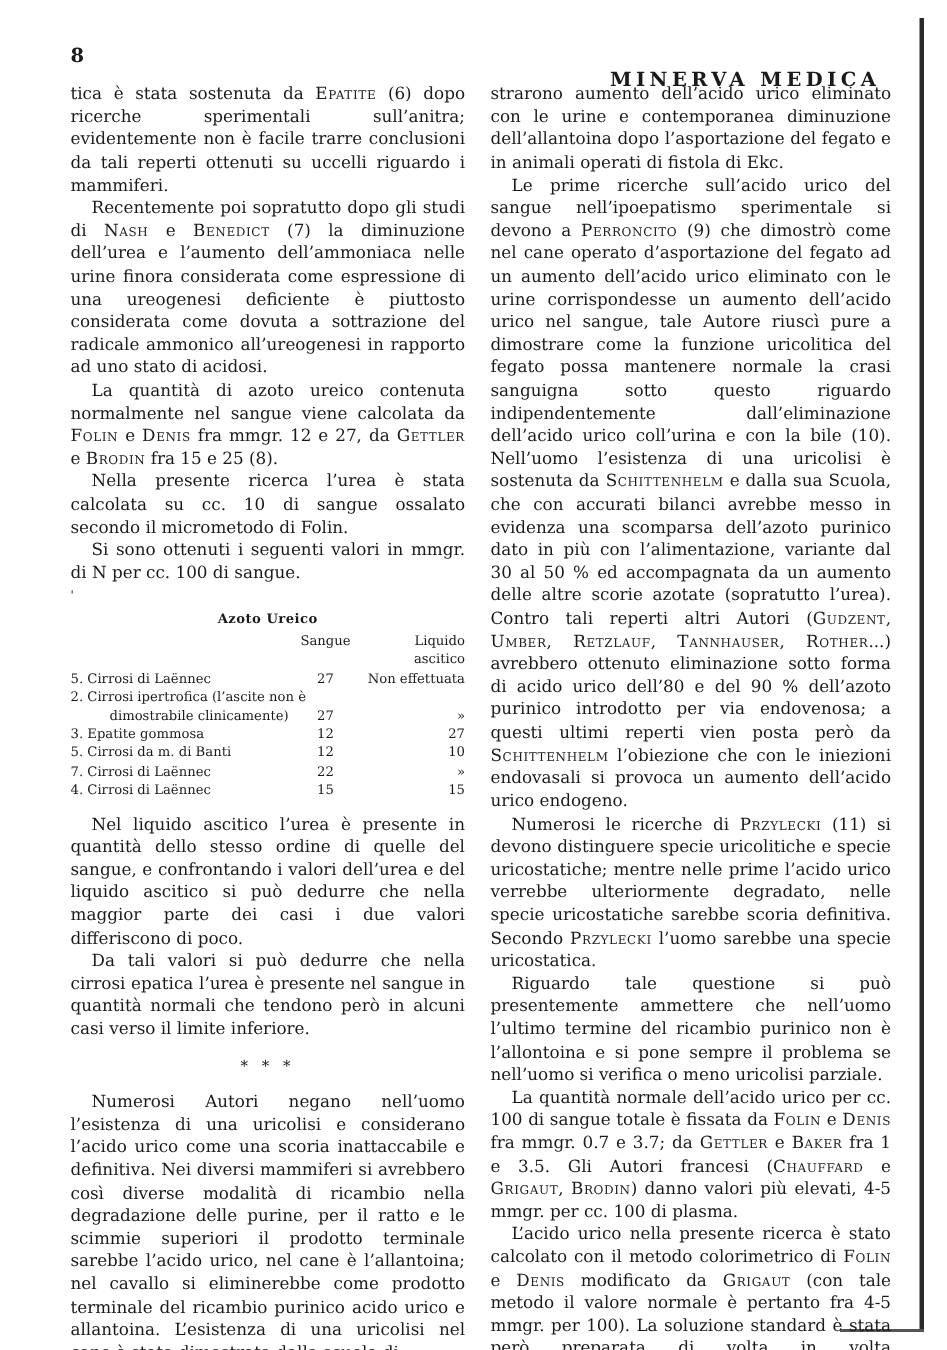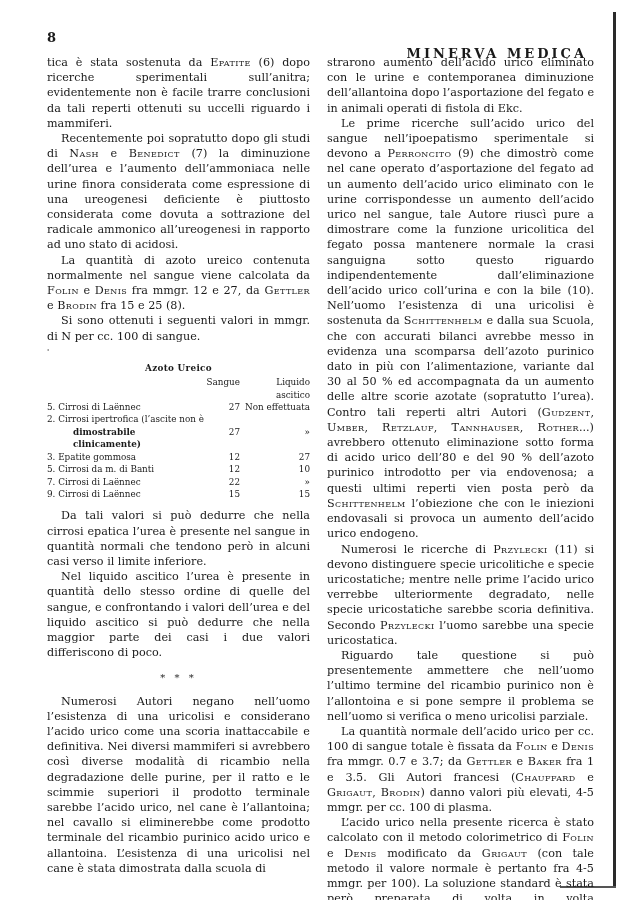--- a/index.html
+++ b/index.html
@@ -34,24 +34,24 @@
   }
   .col-left { left: 47px; width: 263px; }
   .col-right { left: 327px; width: 267px; }
   p { margin: 0; }
   p.indent { text-indent: 14px; }
   .sc { font-variant: small-caps; letter-spacing: 0.4px; }
   .table-block { margin: 6px 0 8px 0; font-size: 8.8px; line-height: 12.4px; }
   .table-title { text-align: center; margin-bottom: 2px; letter-spacing: 0.3px; font-weight: bold; }
   table { border-collapse: collapse; width: 100%; }
   td, th { padding: 0; font-weight: normal; vertical-align: top; }
-  th.c-sangue, td.c-sangue { width: 46px; text-align: right; }
+  th.c-sangue, td.c-sangue { width: 46px; text-align: center; }
   th.c-liq, td.c-liq { width: 70px; text-align: right; }
   td.c-case { text-align: left; }
-  td.c-case .cont { padding-left: 26px; display: block; font-weight: bold; }
+  td.c-case .cont { padding-left: 26px; display: block; }
   .stars { text-align: center; margin: 10px 0 8px 0; font-size: 10px; letter-spacing: 3px; }
   .small-mark { margin: 4px 0 0 0; font-size: 8px; line-height: 8px; height: 8px; }
 </style>
 </head>
 <body>
 
 <div class="page-edge"></div>
 <div class="page-bottom-edge"></div>
 
 <div class="header">
@@ -59,20 +59,21 @@
   <span class="running-title">MINERVA MEDICA</span>
 </div>
 
 <div class="col col-left">
   <p><span>tica è stata sostenuta da </span><span class="sc">Epatite</span><span> (6) dopo ricerche sperimentali sull’anitra; evidentemente non è facile trarre conclusioni da tali reperti ottenuti su uccelli riguardo i mammiferi.</span></p>
 
   <p class="indent"><span>Recentemente poi sopratutto dopo gli studi di </span><span class="sc">Nash</span><span> e </span><span class="sc">Benedict</span><span> (7) la diminuzione dell’urea e l’aumento dell’ammoniaca nelle urine finora considerata come espressione di una ureogenesi deficiente è piuttosto considerata come dovuta a sottrazione del radicale ammonico all’ureogenesi in rapporto ad uno stato di acidosi.</span></p>
 
   <p class="indent"><span>La quantità di azoto ureico contenuta normalmente nel sangue viene calcolata da </span><span class="sc">Folin</span><span> e </span><span class="sc">Denis</span><span> fra mmgr. 12 e 27, da </span><span class="sc">Gettler</span><span> e </span><span class="sc">Brodin</span><span> fra 15 e 25 (8).</span></p>
 
+  <p class="indent">Nella presente ricerca l’urea è stata calcolata su cc. 10 di sangue ossalato secondo il micrometodo di Folin.</p>
   <p class="indent">Si sono ottenuti i seguenti valori in mmgr. di N per cc. 100 di sangue.</p>
   <div class="small-mark">'</div>
 
   <div class="table-block">
     <div class="table-title">Azoto Ureico</div>
     <table>
       <thead>
         <tr>
           <th class="c-case"></th>
           <th class="c-sangue">Sangue</th>
@@ -104,30 +105,30 @@
           <td class="c-case">5. Cirrosi da m. di Banti</td>
           <td class="c-sangue">12</td>
           <td class="c-liq">10</td>
         </tr>
         <tr>
           <td class="c-case">7. Cirrosi di Laënnec</td>
           <td class="c-sangue">22</td>
           <td class="c-liq">»</td>
         </tr>
         <tr>
-          <td class="c-case">9. Cirrosi di Laënnec</td>
+          <td class="c-case">4. Cirrosi di Laënnec</td>
           <td class="c-sangue">15</td>
           <td class="c-liq">15</td>
         </tr>
       </tbody>
     </table>
   </div>
 
+  <p class="indent">Nel liquido ascitico l’urea è presente in quantità dello stesso ordine di quelle del sangue, e confrontando i valori dell’urea e del liquido ascitico si può dedurre che nella maggior parte dei casi i due valori differiscono di poco.</p>
   <p class="indent">Da tali valori si può dedurre che nella cirrosi epatica l’urea è presente nel sangue in quantità normali che tendono però in alcuni casi verso il limite inferiore.</p>
-  <p class="indent">Nel liquido ascitico l’urea è presente in quantità dello stesso ordine di quelle del sangue, e confrontando i valori dell’urea e del liquido ascitico si può dedurre che nella maggior parte dei casi i due valori differiscono di poco.</p>
 
   <div class="stars">* * *</div>
 
   <p class="indent"><span>Numerosi Autori negano nell’uomo l’esistenza di una uricolisi e considerano l’acido urico come una scoria inattaccabile e definitiva. Nei diversi mammiferi si avrebbero così diverse modalità di ricambio nella degradazione delle purine, per il ratto e le scimmie superiori il prodotto terminale sarebbe l’acido urico, nel cane è l’allantoina; nel cavallo si eliminerebbe come prodotto terminale del ricambio purinico acido urico e allantoina. L’esistenza di una uricolisi nel cane è stata dimostrata dalla scuola di </span></p>
 </div>
 
 <div class="col col-right">
   <p>strarono aumento dell’acido urico eliminato con le urine e contemporanea diminuzione dell’allantoina dopo l’asportazione del fegato e in animali operati di fistola di Ekc.</p>
 
   <p class="indent"><span>Le prime ricerche sull’acido urico del sangue nell’ipoepatismo sperimentale si devono a </span><span class="sc">Perroncito</span><span> (9) che dimostrò come nel cane operato d’asportazione del fegato ad un aumento dell’acido urico eliminato con le urine corrispondesse un aumento dell’acido urico nel sangue, tale Autore riuscì pure a dimostrare come la funzione uricolitica del fegato possa mantenere normale la crasi sanguigna sotto questo riguardo indipendentemente dall’eliminazione dell’acido urico coll’urina e con la bile (10). Nell’uomo l’esistenza di una uricolisi è sostenuta da </span><span class="sc">Schittenhelm</span><span> e dalla sua Scuola, che con accurati bilanci avrebbe messo in evidenza una scomparsa dell’azoto purinico dato in più con l’alimentazione, variante dal 30 al 50 % ed accompagnata da un aumento delle altre scorie azotate (sopratutto l’urea). Contro tali reperti altri Autori (</span><span class="sc">Gudzent</span><span>, </span><span class="sc">Umber</span><span>, </span><span class="sc">Retzlauf</span><span>, </span><span class="sc">Tannhauser</span><span>, </span><span class="sc">Rother</span><span>...) avrebbero ottenuto eliminazione sotto forma di acido urico dell’80 e del 90 % dell’azoto purinico introdotto per via endovenosa; a questi ultimi reperti vien posta però da </span><span class="sc">Schittenhelm</span><span> l’obiezione che con le iniezioni endovasali si provoca un aumento dell’acido urico endogeno.</span></p>

